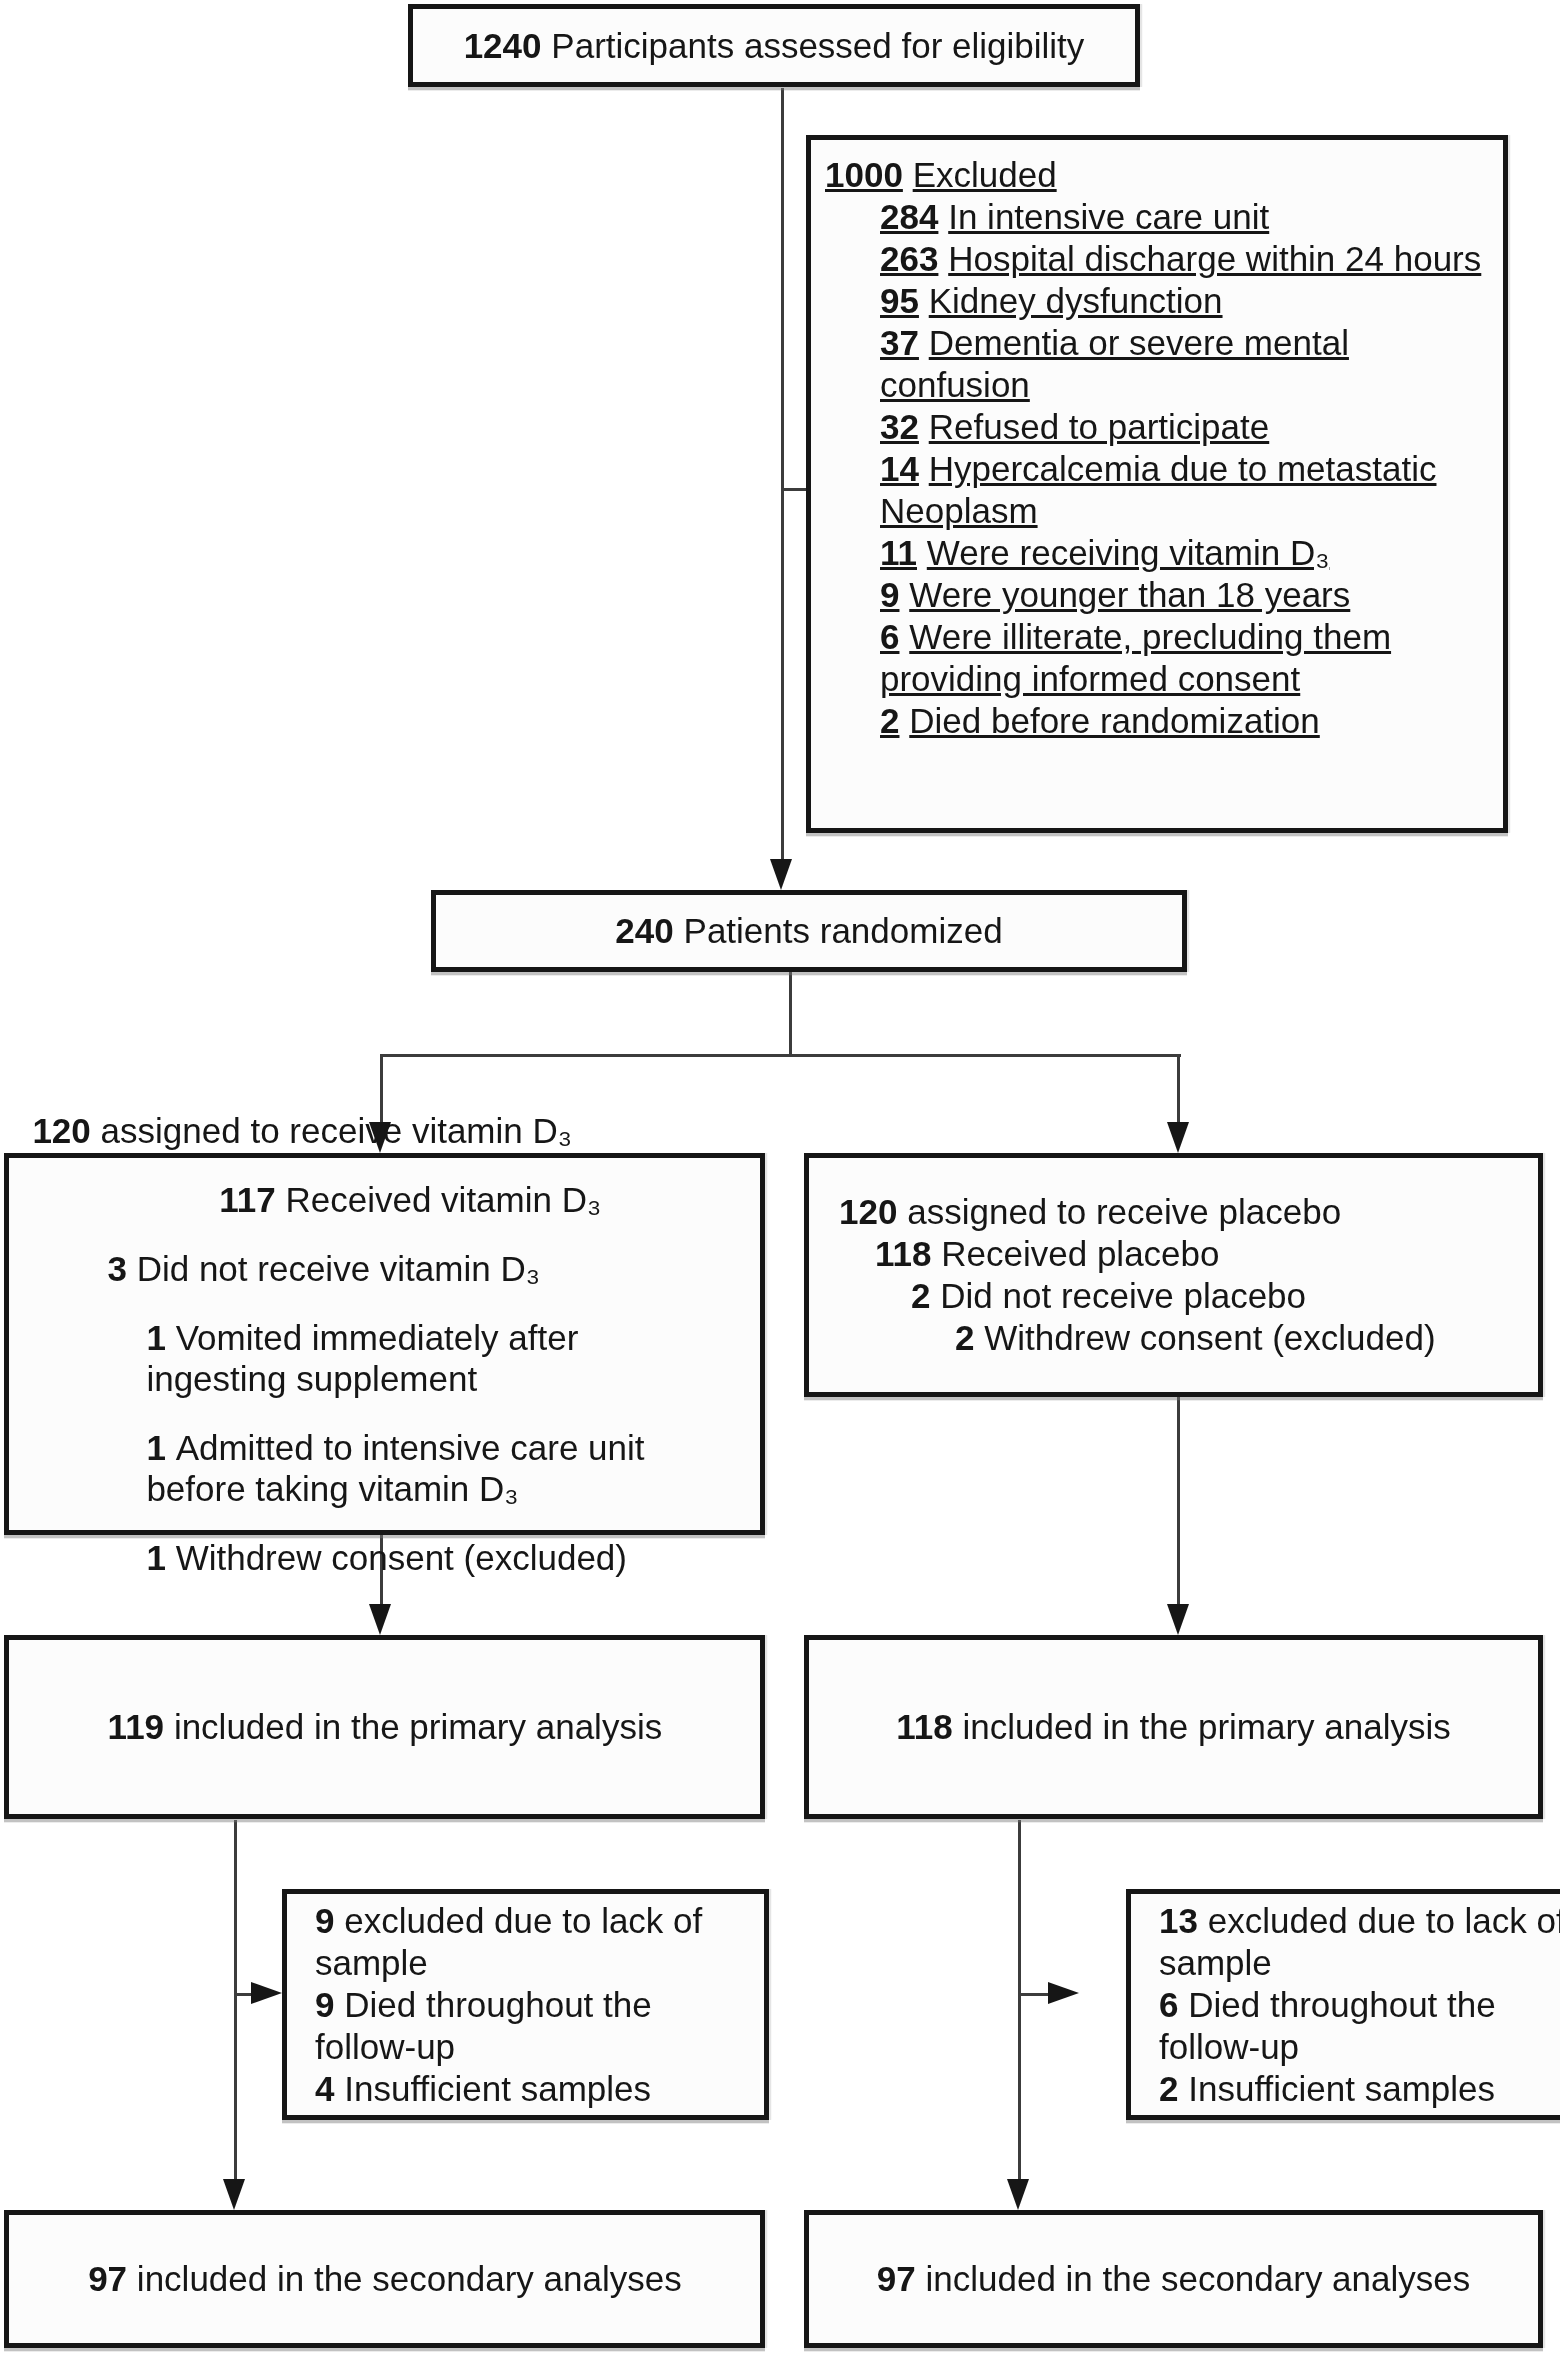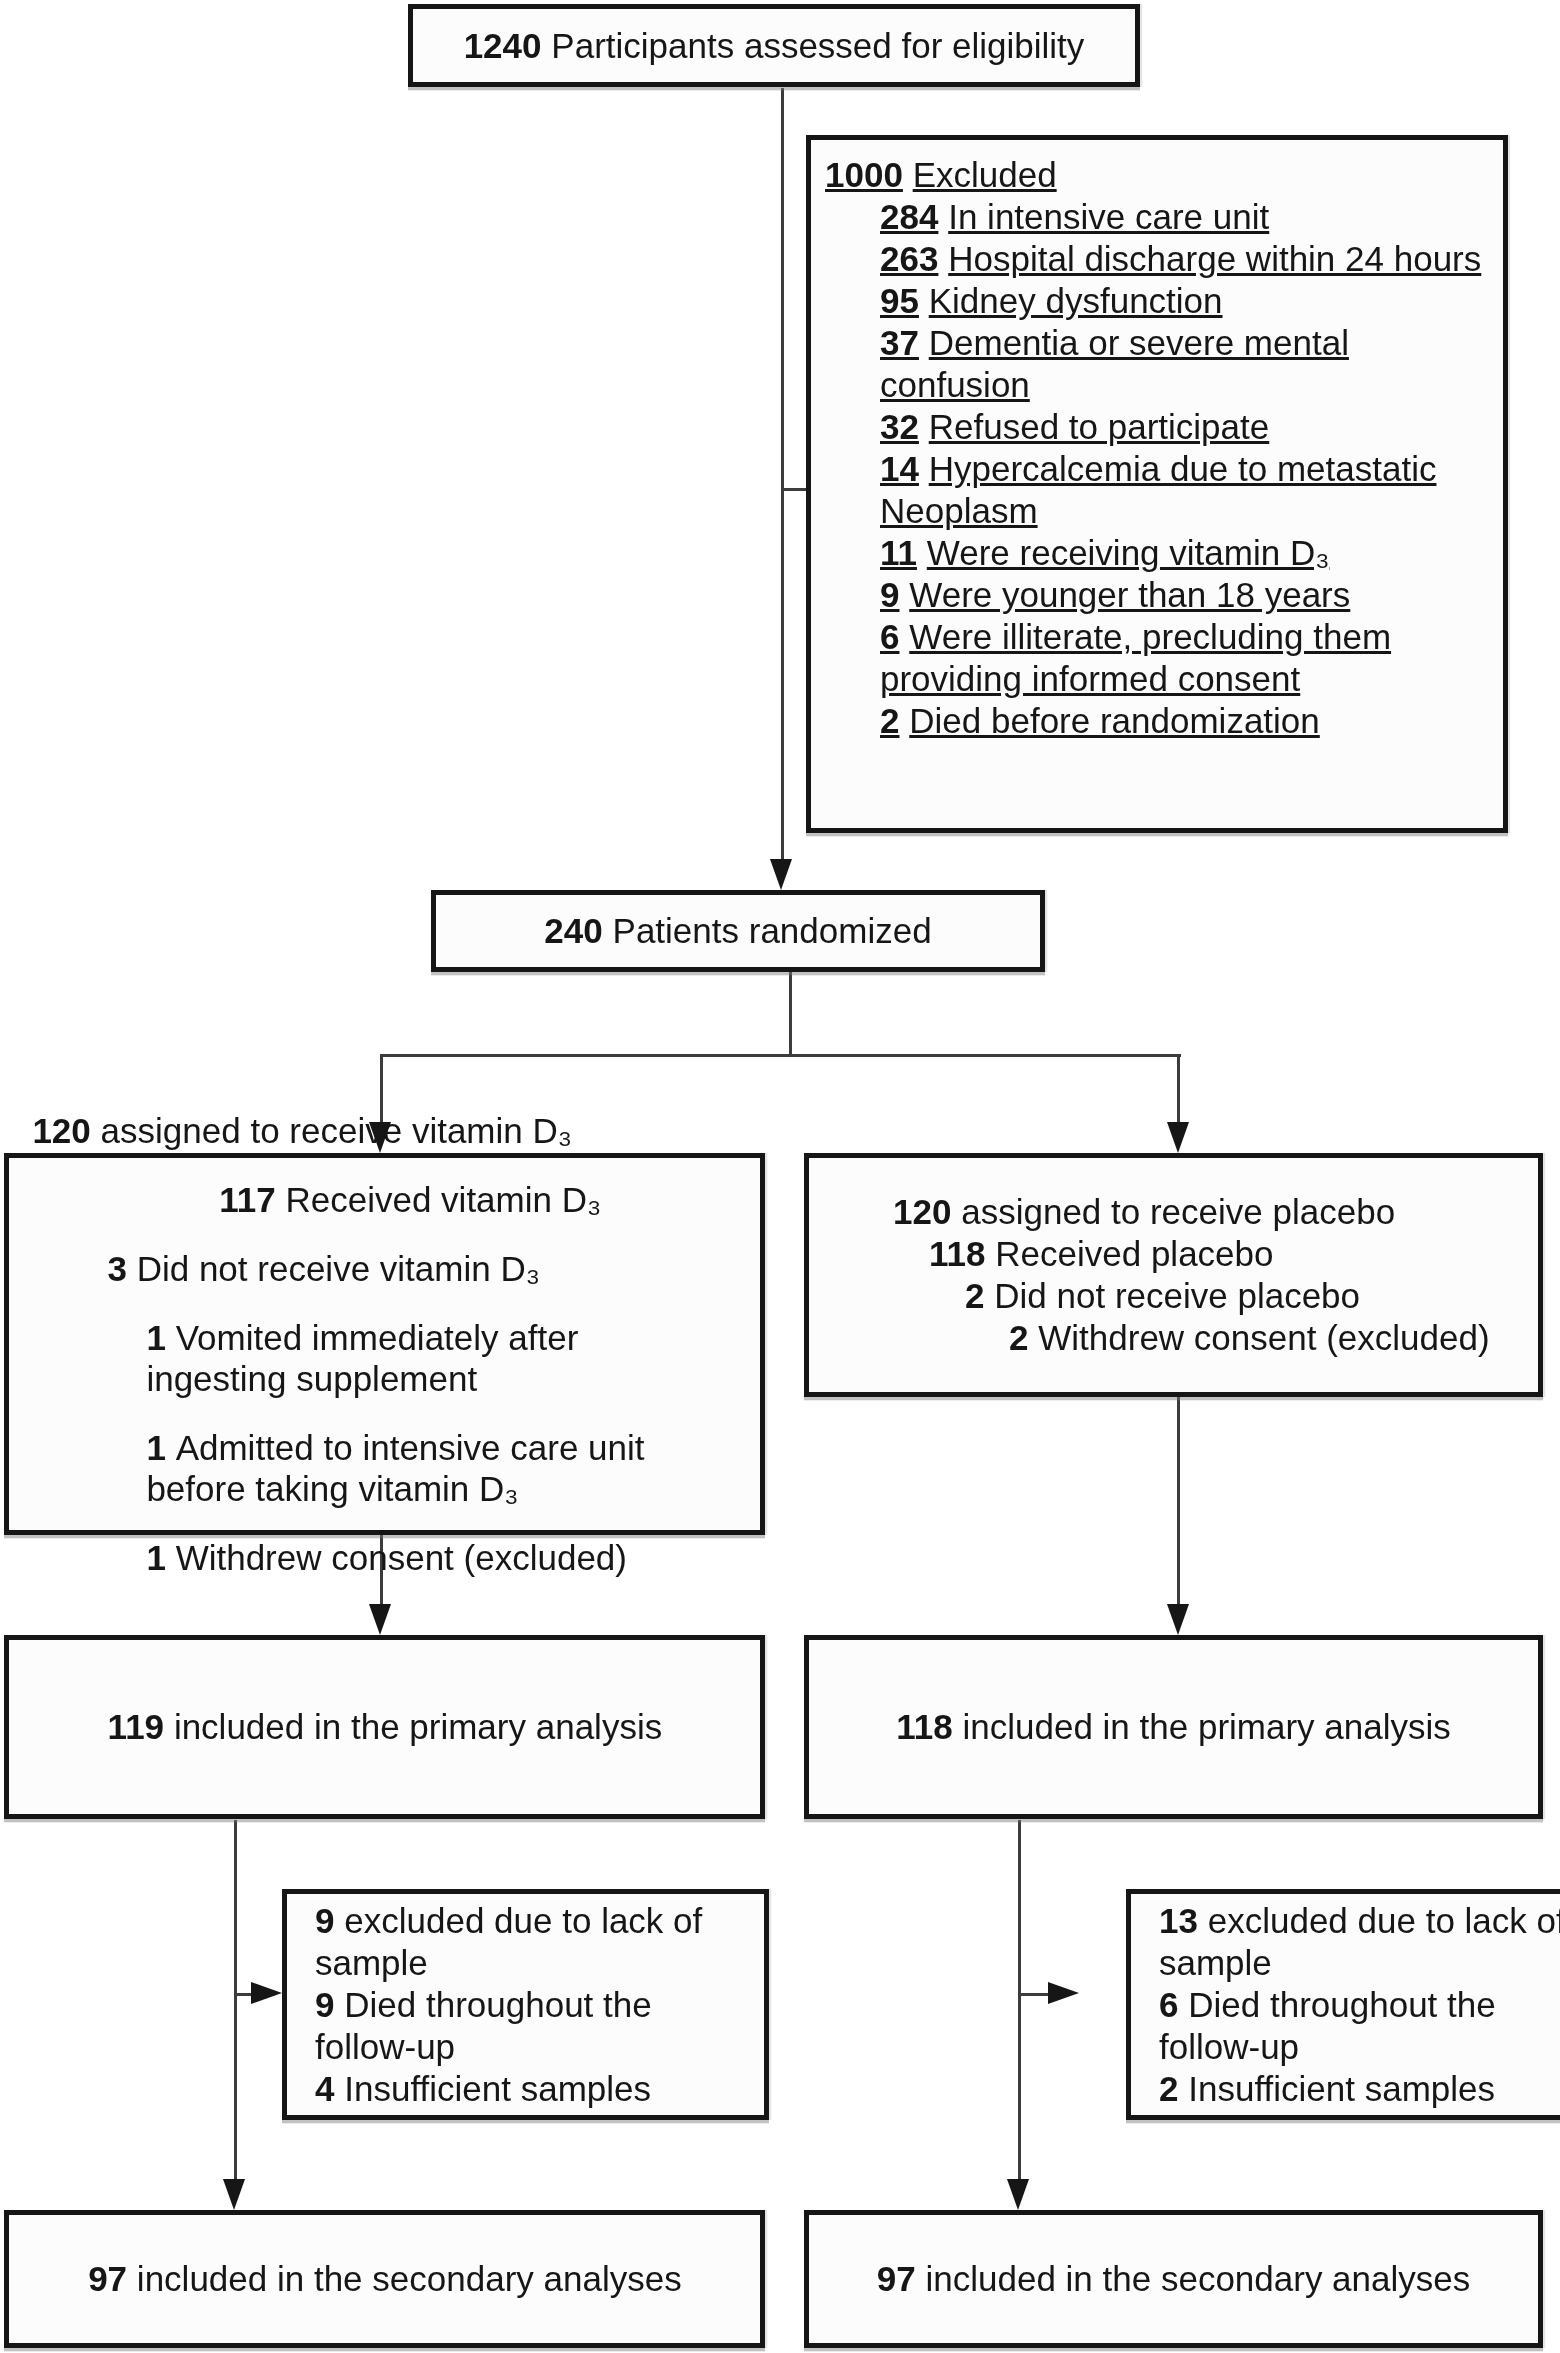--- a/index.html
+++ b/index.html
@@ -25,21 +25,21 @@
   
   .xbox{padding:14px 11px 0 14px;line-height:42px;}
   .xbox .item{margin-left:55px;}
   
   .vitbox{padding-left:23px;padding-right:8.3px;gap:28px;}
   .vitbox .item{line-height:41px;}
   .vitbox .lvl1{margin-left:36px;text-align:center;}
   .vitbox .lvl2{margin-left:75px;}
   .vitbox .lvl3{margin-left:114px;max-width:532px;}
   
-  .plabox{padding-left:84px;}
+  .plabox{padding-left:30px;}
   .plabox .lvl1{margin-left:36px;}
   .plabox .lvl2{margin-left:72px;}
   .plabox .lvl3{margin-left:116px;}
   
   .attL{padding:0 5.5px 0 28px;}
   .attR{padding:0 0 0 28px;}
   
   .vline,.hline{position:absolute;background:#3c3c3c;}
   .vline{width:2.8px;}
   .hline{height:2.8px;}
@@ -93,21 +93,21 @@
     <div class="item"><span class="n">95</span><span>Kidney dysfunction</span></div>
     <div class="item"><span class="n">37</span><span>Dementia or severe mental confusion</span></div>
     <div class="item"><span class="n">32</span><span>Refused to participate</span></div>
     <div class="item"><span class="n">14</span><span>Hypercalcemia due to metastatic Neoplasm</span></div>
     <div class="item"><span class="n">11</span><span>Were receiving vitamin D₃</span></div>
     <div class="item"><span class="n">9</span><span>Were younger than 18 years</span></div>
     <div class="item"><span class="n">6</span><span>Were illiterate, precluding them providing informed consent</span></div>
     <div class="item"><span class="n">2</span><span>Died before randomization</span></div>
   </div>
 
-  <div class="box center" style="left:431px;top:890px;width:614px;height:82px;">
+  <div class="box center" style="left:431px;top:890px;width:756px;height:82px;">
     <div><span class="n">240</span><span>Patients randomized</span></div>
   </div>
 
   <div class="box stack vitbox" style="left:4.4px;top:1153px;width:761px;height:382px;">
     <div class="item lvl0"><span class="n">120</span><span>assigned to receive vitamin D₃</span></div>
     <div class="item lvl1"><span class="n">117</span><span>Received vitamin D₃</span></div>
     <div class="item lvl2"><span class="n">3</span><span>Did not receive vitamin D₃</span></div>
     <div class="item lvl3"><span class="n">1</span><span>Vomited immediately after ingesting supplement</span></div>
     <div class="item lvl3"><span class="n">1</span><span>Admitted to intensive care unit before taking vitamin D₃</span></div>
     <div class="item lvl3"><span class="n">1</span><span>Withdrew consent (excluded)</span></div>

